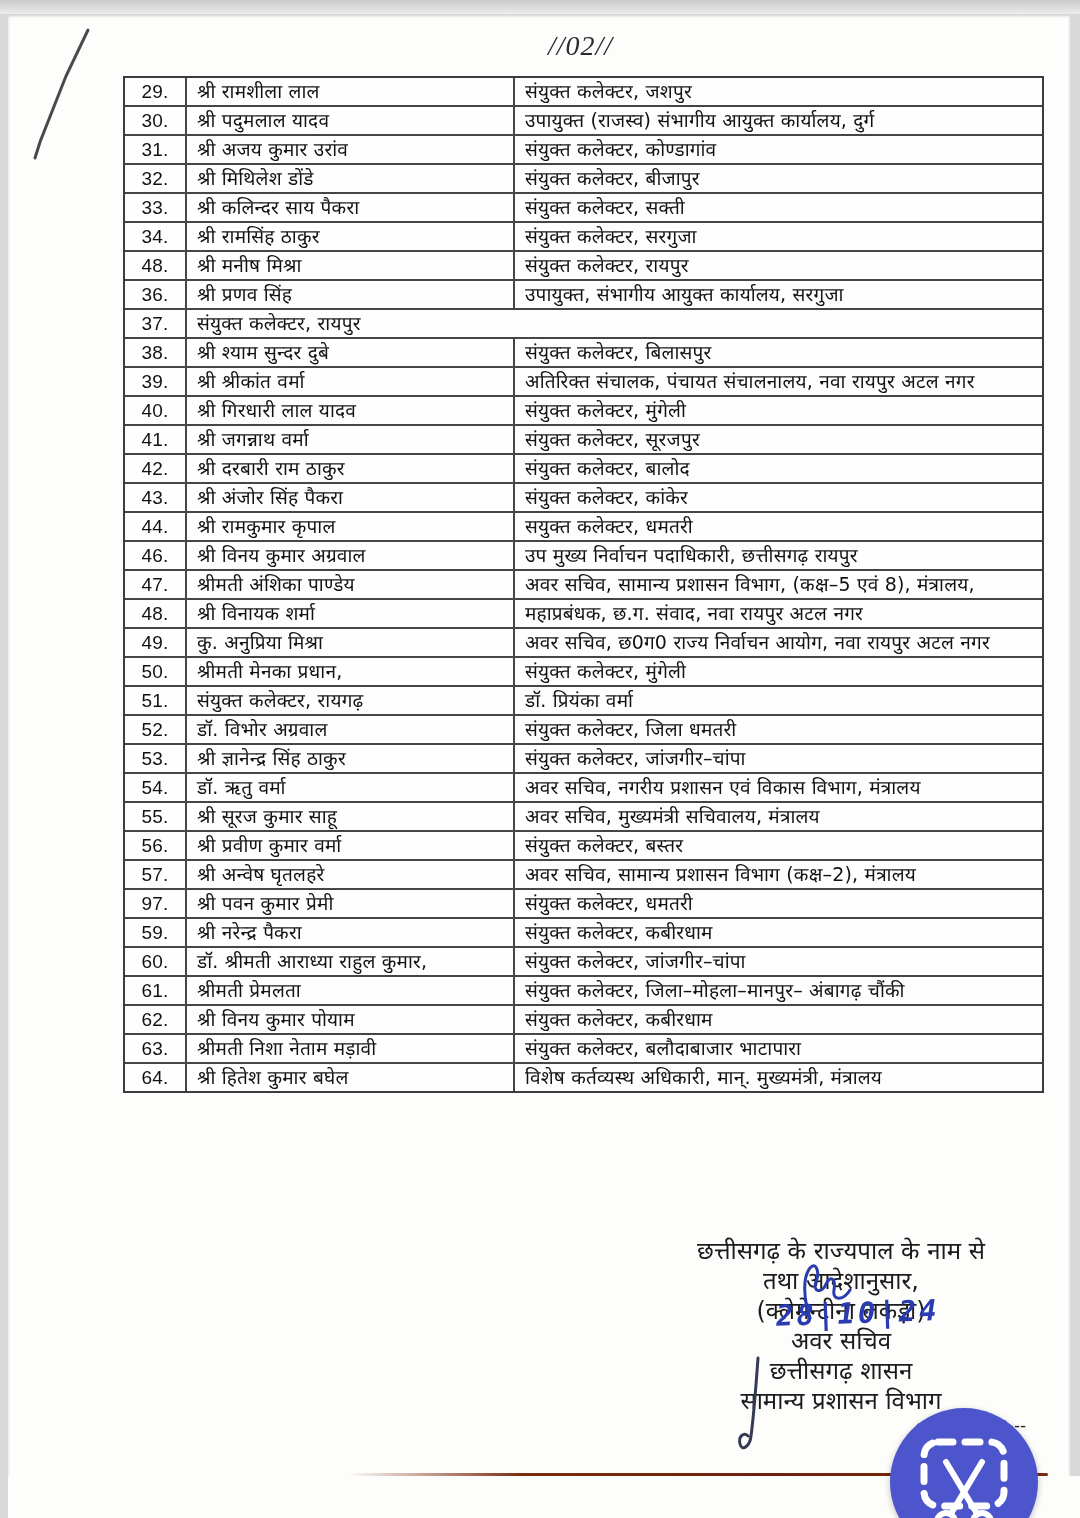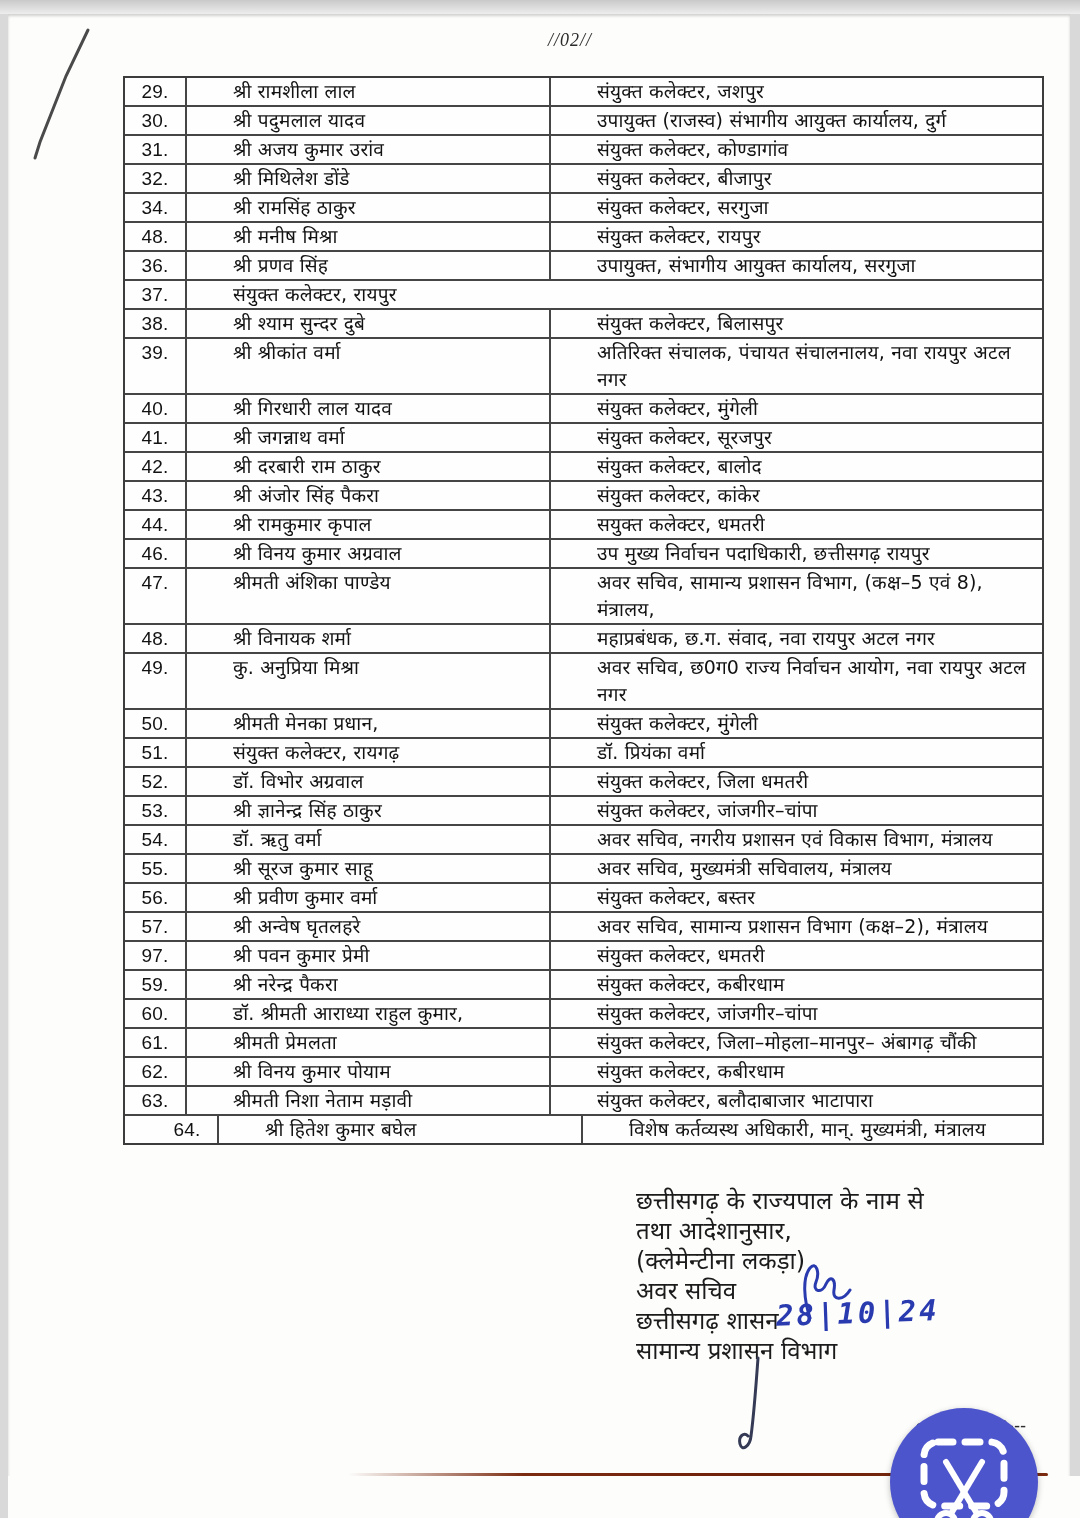--- a/index.html
+++ b/index.html
@@ -16,41 +16,41 @@
     background:#fdfdfc;
     box-shadow:inset 0 2px 3px rgba(0,0,0,.18);
   }
   .topbar {
     position:absolute; left:0; top:0; width:100%; height:14px;
     background:linear-gradient(#c9c9c9,#ededed);
   }
   .page-header {
     position:absolute; left:540px; top:16px;
     font-family:"Liberation Serif", serif; font-style:italic;
-    font-size:18px; color:#2b2b2b; letter-spacing:1px;
+    font-size:28px; color:#2b2b2b; letter-spacing:1px;
   }
   
   .table {
     position:absolute; left:115px; top:62px; width:921px;
     border:2px solid #3c3c3c;
     background:#fefefe;
   }
-  .trow { display:grid; grid-template-columns:62px 328px auto; border-bottom:2px solid #454545;gap:36px; }
-  .trow:last-child { border-bottom:none;padding-left:32px; }
+  .trow { display:grid; grid-template-columns:62px 328px auto; border-bottom:2px solid #454545; }
+  .trow:last-child { border-bottom:none; }
   .cell {
     padding:0 10px; font-size:19px; line-height:27px; min-height:27px;
     color:#121212; font-weight:500; letter-spacing:.2px;
     border-right:2px solid #454545; display:block;
   }
   .cell:last-child { border-right:none; }
   .c-no { text-align:center; padding:0 2px; font-family:"Liberation Sans", sans-serif; }
   
   .footer {
-    position:absolute; left:628px; top:1172px; width:410px;
-    font-size:24px; line-height:30px; color:#1b1b1b; font-weight:500;
+    position:absolute; left:628px; top:1222px; width:410px;
+    text-align:center; font-size:24px; line-height:30px; color:#1b1b1b; font-weight:500;
   }
   .footer .fline { display:block; }
   .footer .gap { height:58px; }
   .handdate {
     position:absolute; left:768px; top:1282px;
     font-family:"DejaVu Sans Mono", monospace;
     font-size:29px; color:#2a3bb0; font-style:italic;
     letter-spacing:3px; transform:rotate(-2deg); font-weight:bold;
   }
   .conti {
@@ -104,20 +104,25 @@
     </div>
       <div class="trow">
       <span class="cell c-no">31.</span>
       <span class="cell c-name">श्री अजय कुमार उरांव</span>
       <span class="cell c-desg">संयुक्त कलेक्टर, कोण्डागांव</span>
     </div>
       <div class="trow">
       <span class="cell c-no">32.</span>
       <span class="cell c-name">श्री मिथिलेश डोंडे</span>
       <span class="cell c-desg">संयुक्त कलेक्टर, बीजापुर</span>
+    </div>
+      <div class="trow">
+      <span class="cell c-no">33.</span>
+      <span class="cell c-name">श्री कलिन्दर साय पैकरा</span>
+      <span class="cell c-desg">संयुक्त कलेक्टर, सक्ती</span>
     </div>
       <div class="trow">
       <span class="cell c-no">34.</span>
       <span class="cell c-name">श्री रामसिंह ठाकुर</span>
       <span class="cell c-desg">संयुक्त कलेक्टर, सरगुजा</span>
     </div>
       <div class="trow">
       <span class="cell c-no">48.</span>
       <span class="cell c-name">श्री मनीष मिश्रा</span>
       <span class="cell c-desg">संयुक्त कलेक्टर, रायपुर</span>

